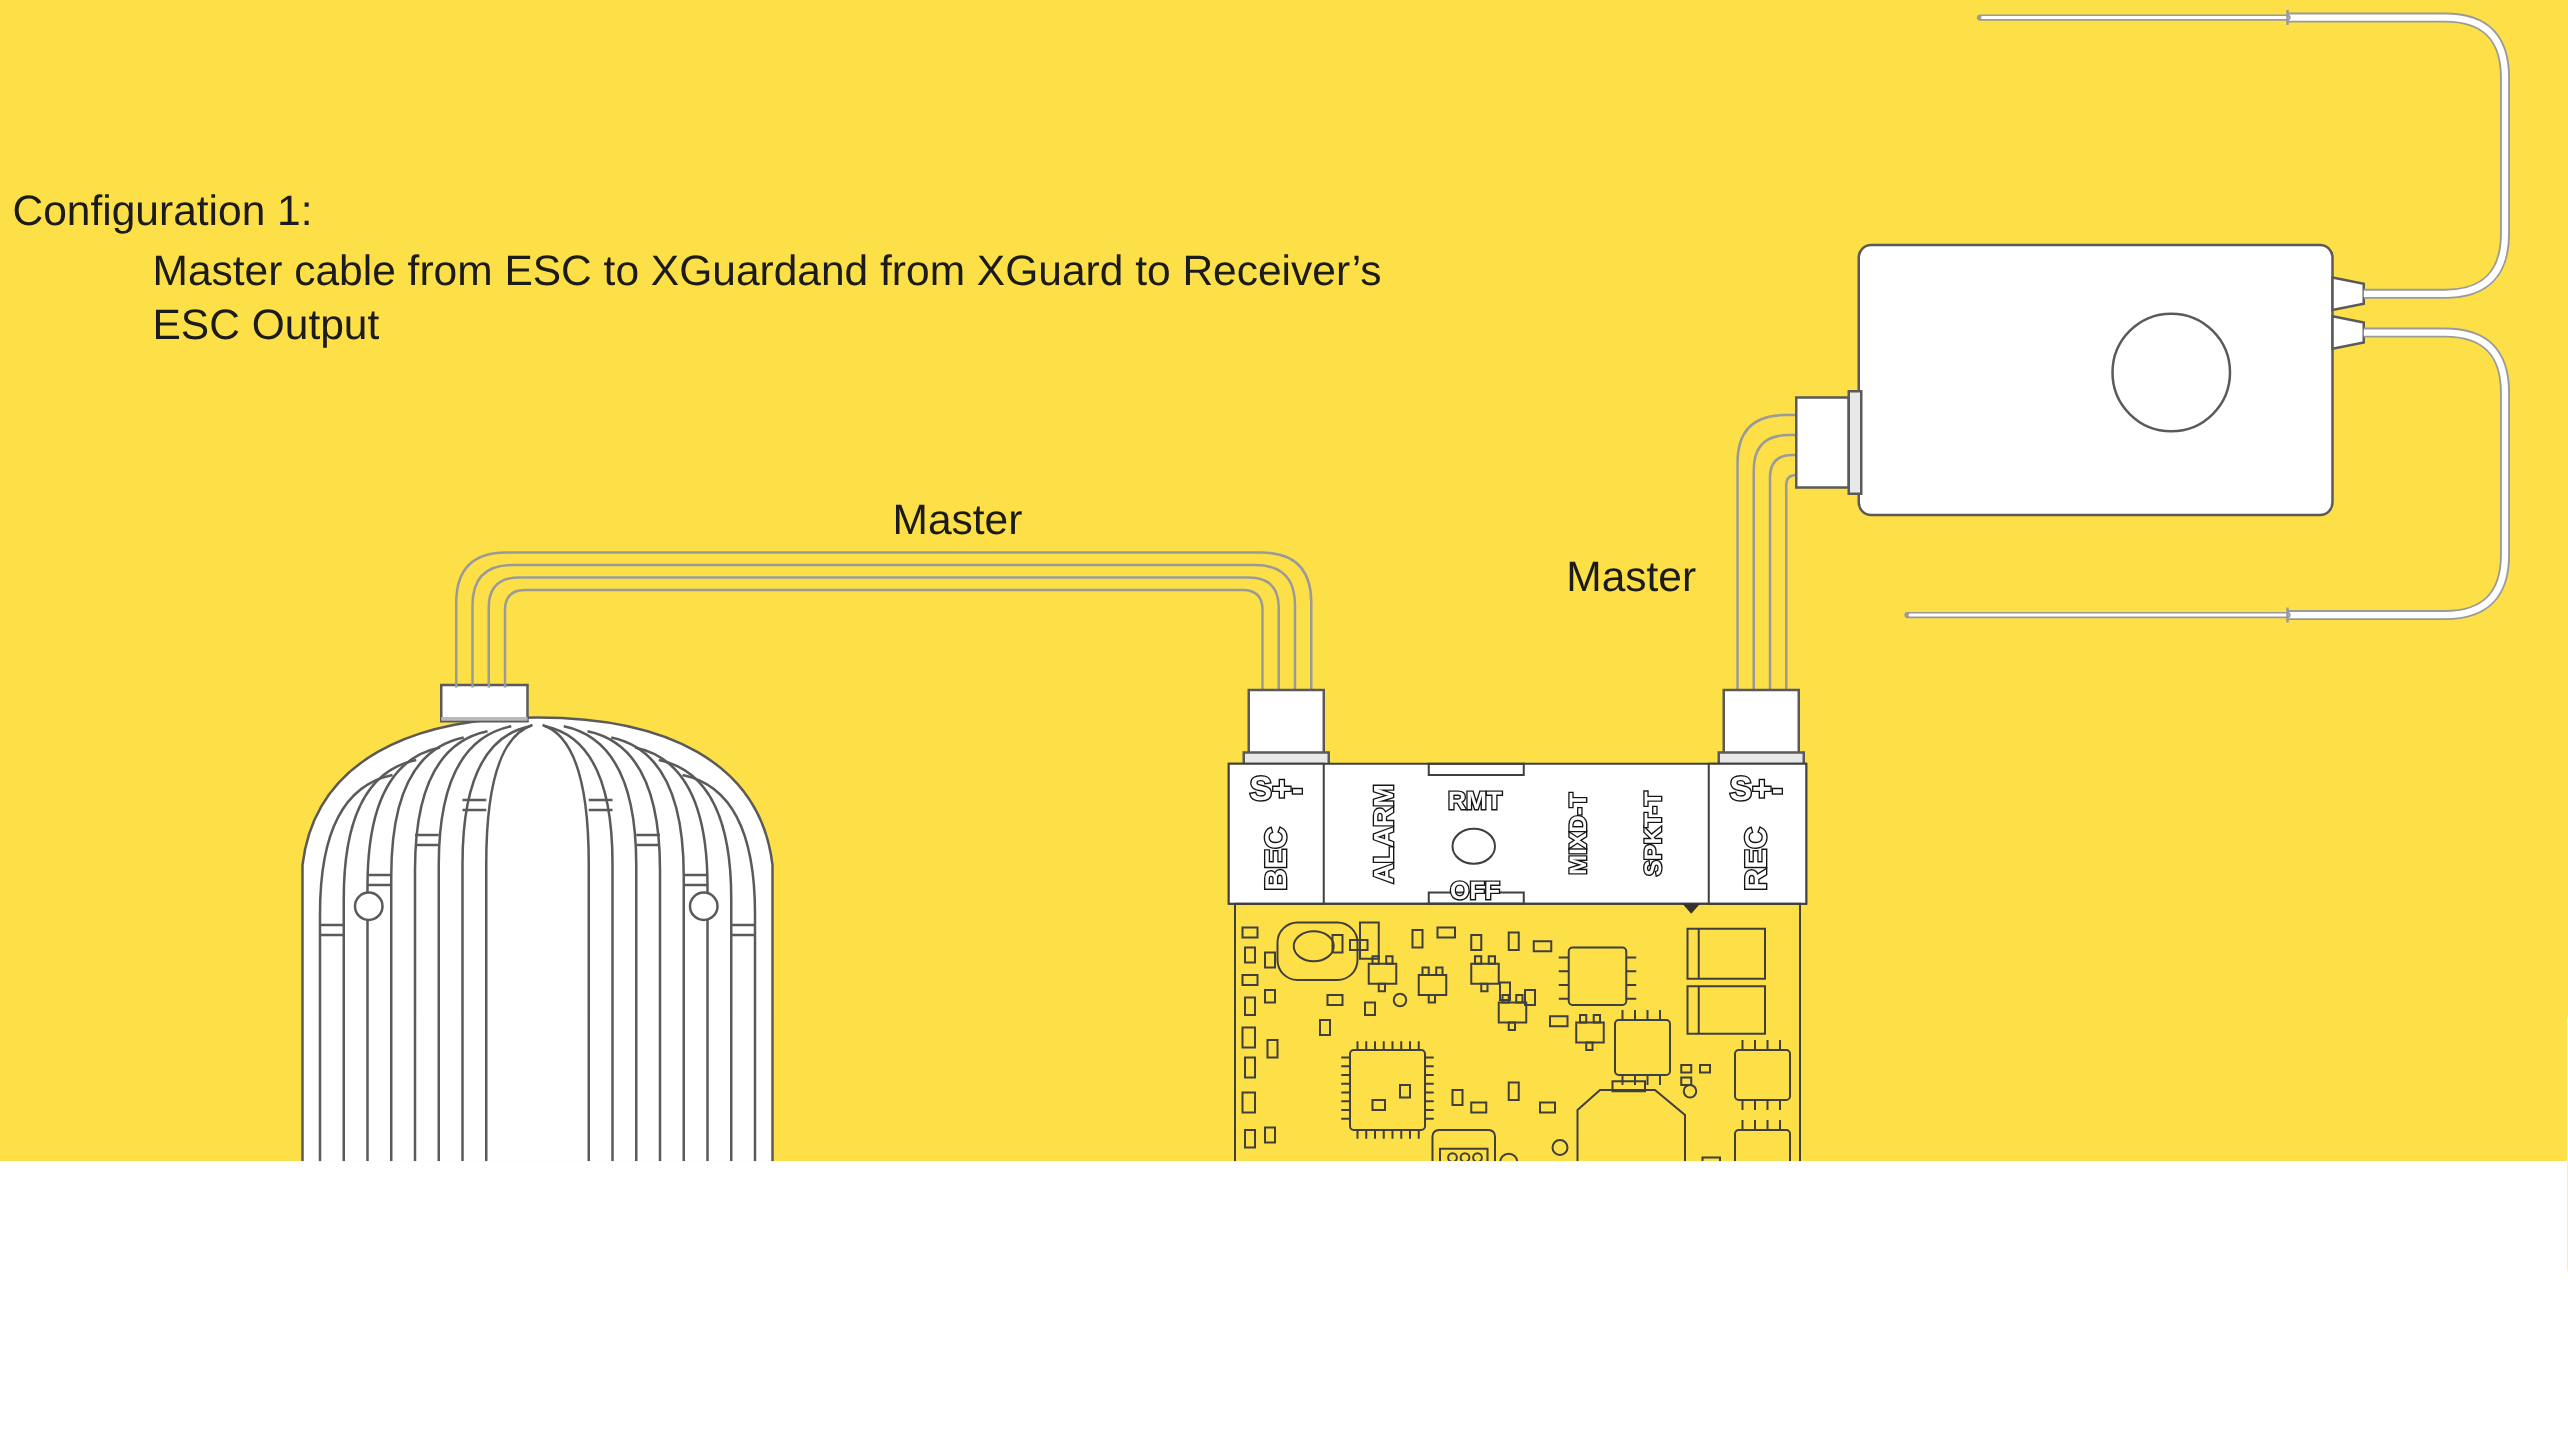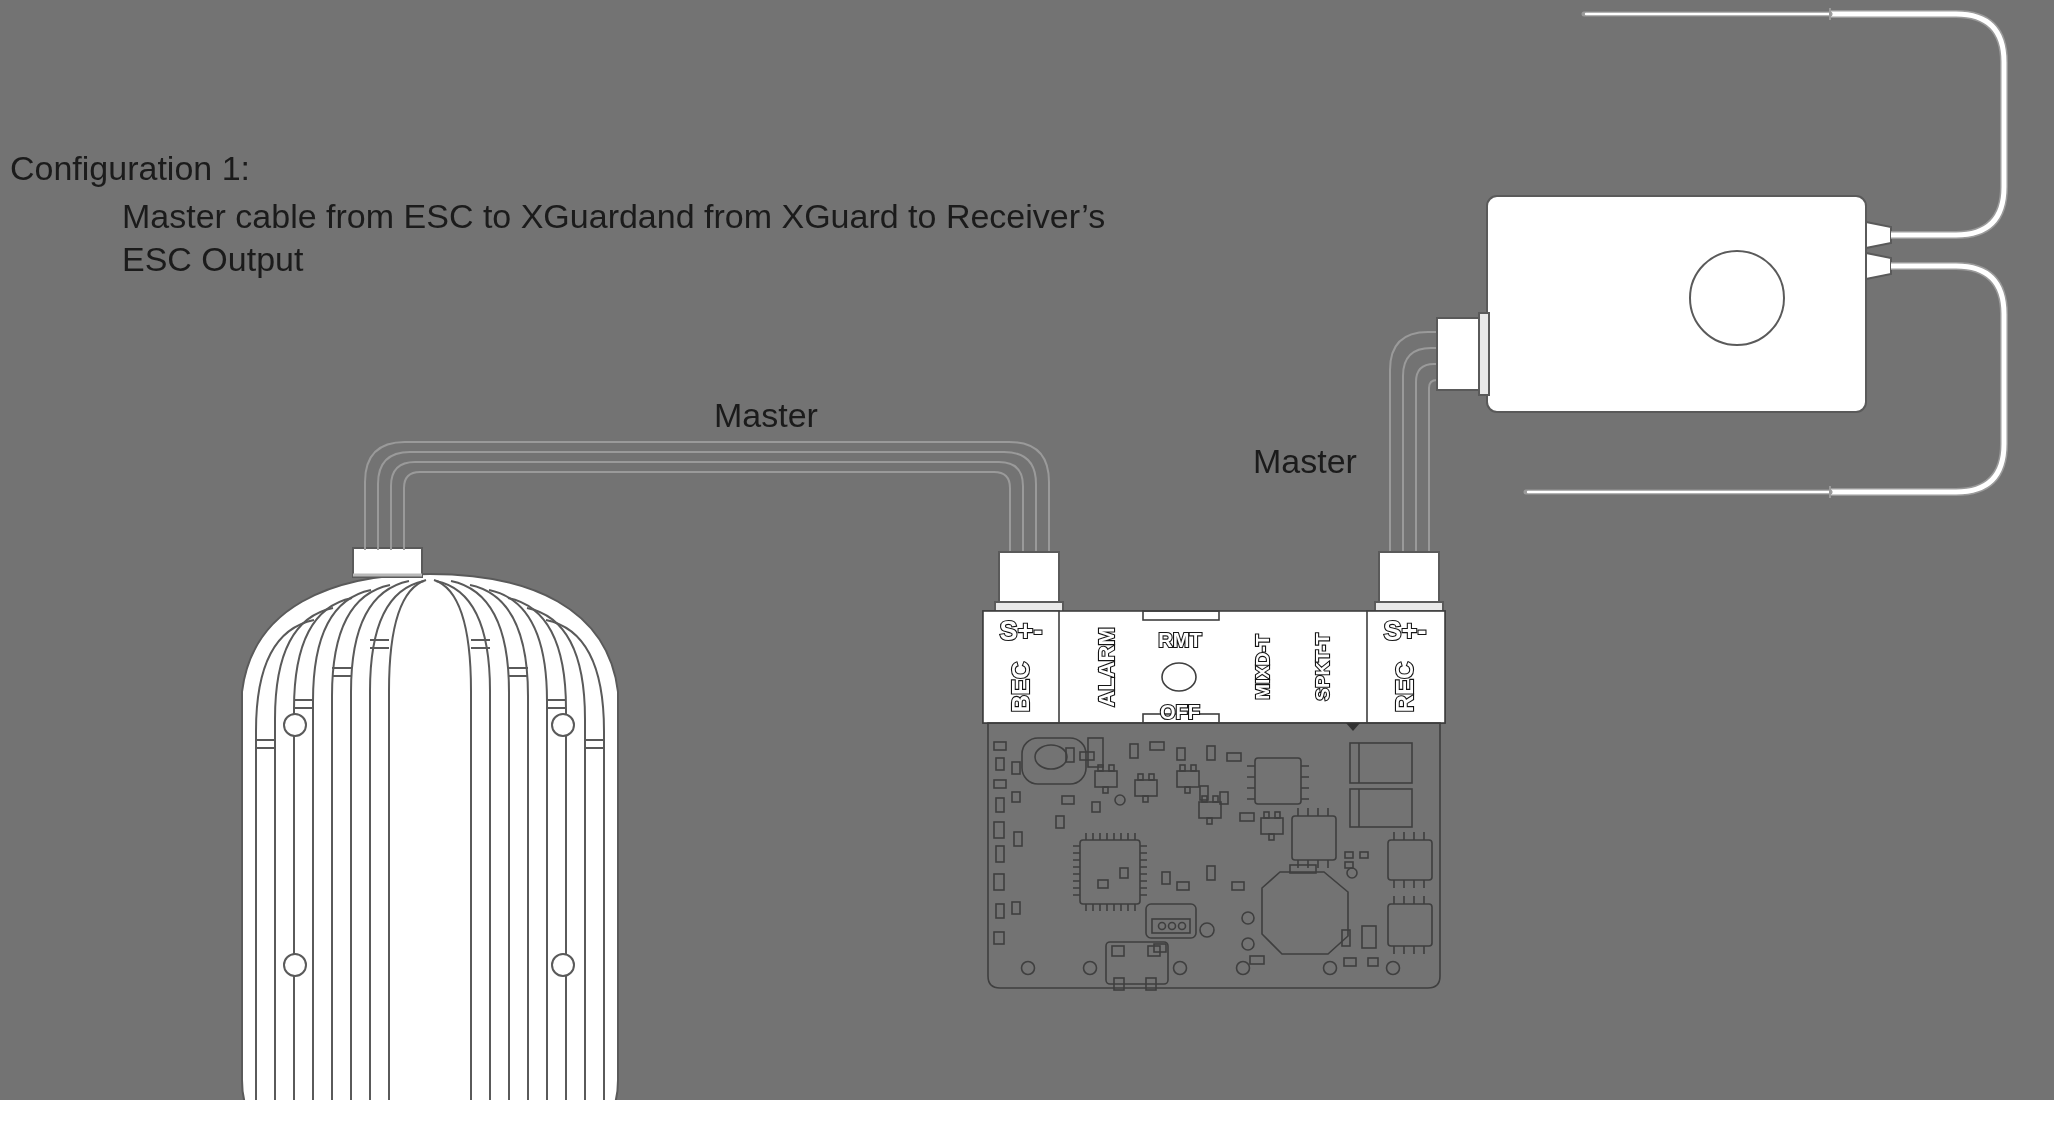--- a/index.html
+++ b/index.html
@@ -1,16 +1,16 @@
 <!DOCTYPE html>
 <html><head>
 <meta charset="utf-8">
 <style>
   html,body{margin:0;padding:0;background:#ffffff;}
-  .stage{position:relative;width:2054px;height:1100px;background:#737373;overflow:hidden;
+  .stage{position:relative;width:2054px;height:929px;background:#fde047;overflow:hidden;
          font-family:"Liberation Sans",sans-serif;}
   svg{display:block;}
   .title-text{fill:#1b1b1b;font-size:34px;font-family:"Liberation Sans",sans-serif;}
   .master-label{fill:#1b1b1b;font-size:34px;font-family:"Liberation Sans",sans-serif;}
   .port-label{fill:#ffffff;stroke:#151515;stroke-width:2.2;paint-order:stroke;
               font-weight:bold;font-family:"Liberation Sans",sans-serif;}
   .outline{stroke:#5a5a5a;stroke-width:2;fill:none;}
   .outline-fill{stroke:#5a5a5a;stroke-width:2;fill:#ffffff;}
   .cable{stroke:#9a9a9a;stroke-width:2;fill:none;}
   .pcb-line{stroke:#3f3f3f;stroke-width:1.6;fill:none;}

